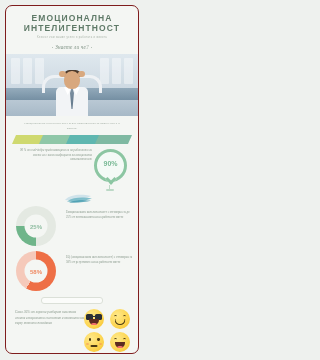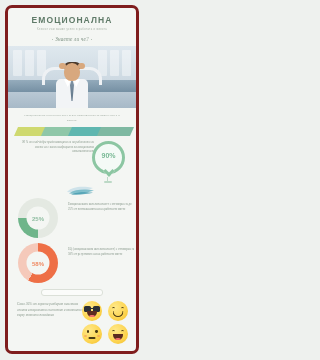--- a/index.html
+++ b/index.html
@@ -11,21 +11,21 @@
   }
   .poster{
     position:relative;width:144px;height:360px;
     background:#eef1ee;
     box-sizing:border-box;
     padding:5px 5px 6px 5px;
   }
   .card{
     position:relative;width:134px;height:349px;
     background:#f4f6f3;
-    border:3px solid #7f1d1d;
+    border:1px solid #7f1d1d;
     border-radius:7px;
     box-sizing:border-box;
     overflow:hidden;
   }
 
   
   .header{padding:7px 8px 0 8px;text-align:center;}
   .title{
     color:#5f7a68;font-size:8.5px;letter-spacing:1.1px;
     line-height:10px;font-weight:bold;text-transform:uppercase;
@@ -159,20 +159,21 @@
   .em-blush.l{left:1.6px;} .em-blush.r{right:1.6px;}
 </style>
 </head>
 <body>
 
 <div class="poster">
   <div class="card">
 
     <div class="header">
       <div class="title">ЕМОЦИОНАЛНА</div>
+      <div class="title">ИНТЕЛИГЕНТНОСТ</div>
       <div class="subtitle">Ключът към вашия успех в работата и живота</div>
       <div class="didyouknow">
         <span class="dot">•</span><span>Знаете ли че?</span><span class="dot">•</span>
       </div>
     </div>
 
     <div class="photo">
       <div class="ph-sky"></div>
       <div class="ph-win" style="left:5px"></div>
       <div class="ph-win" style="left:17px"></div>

